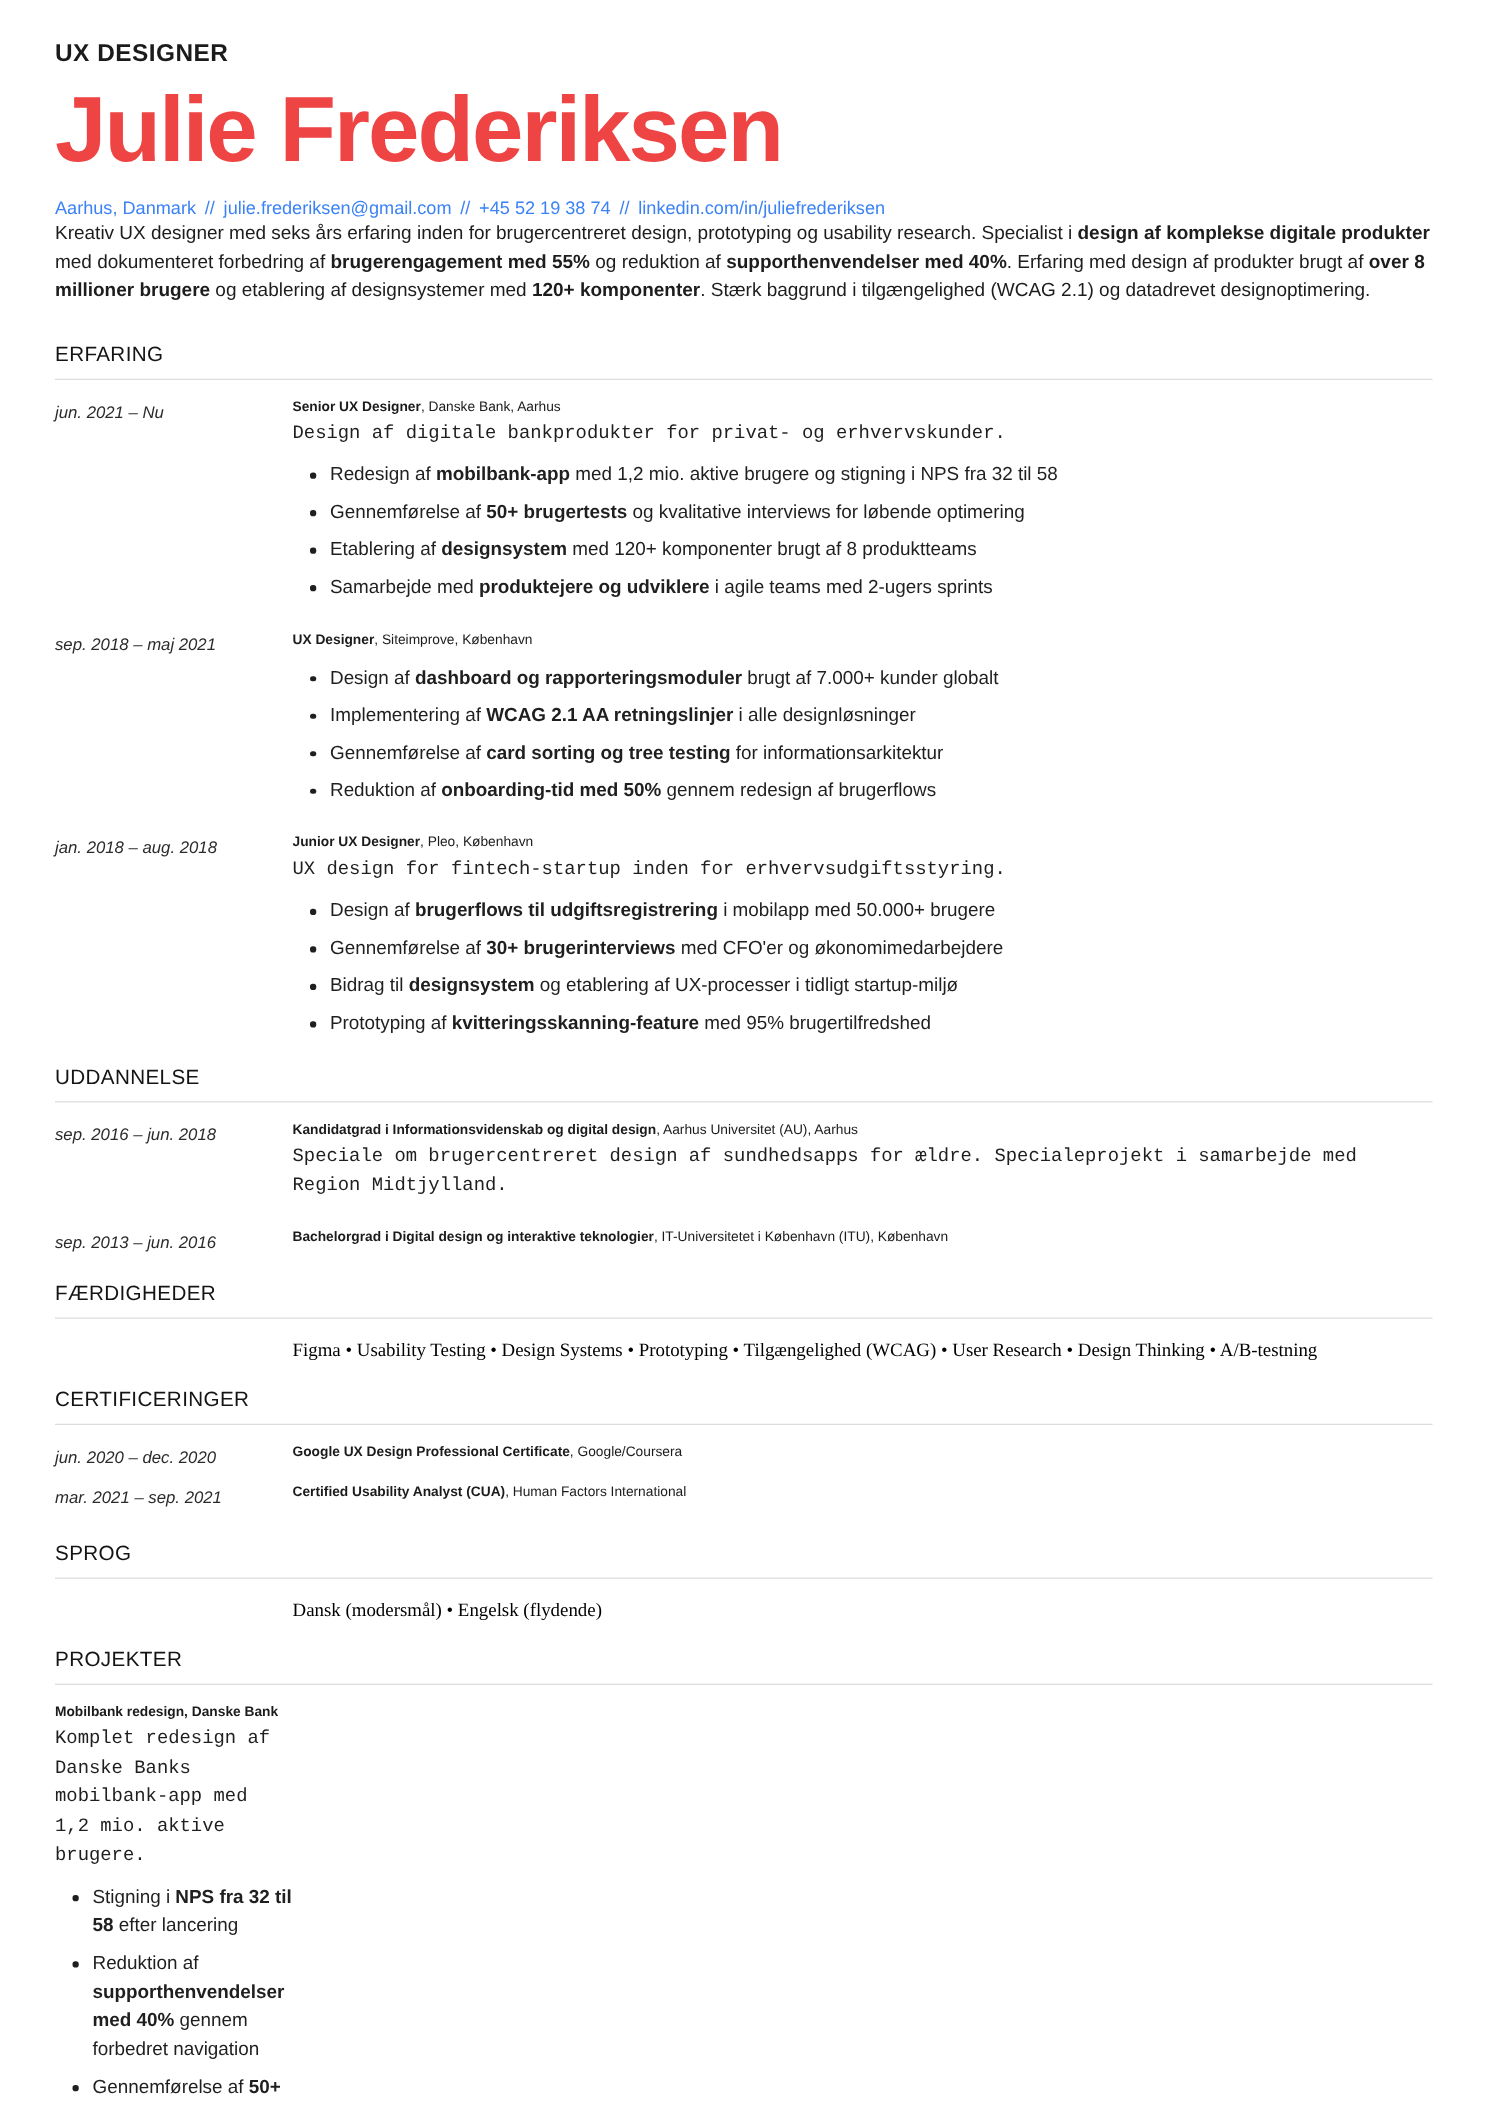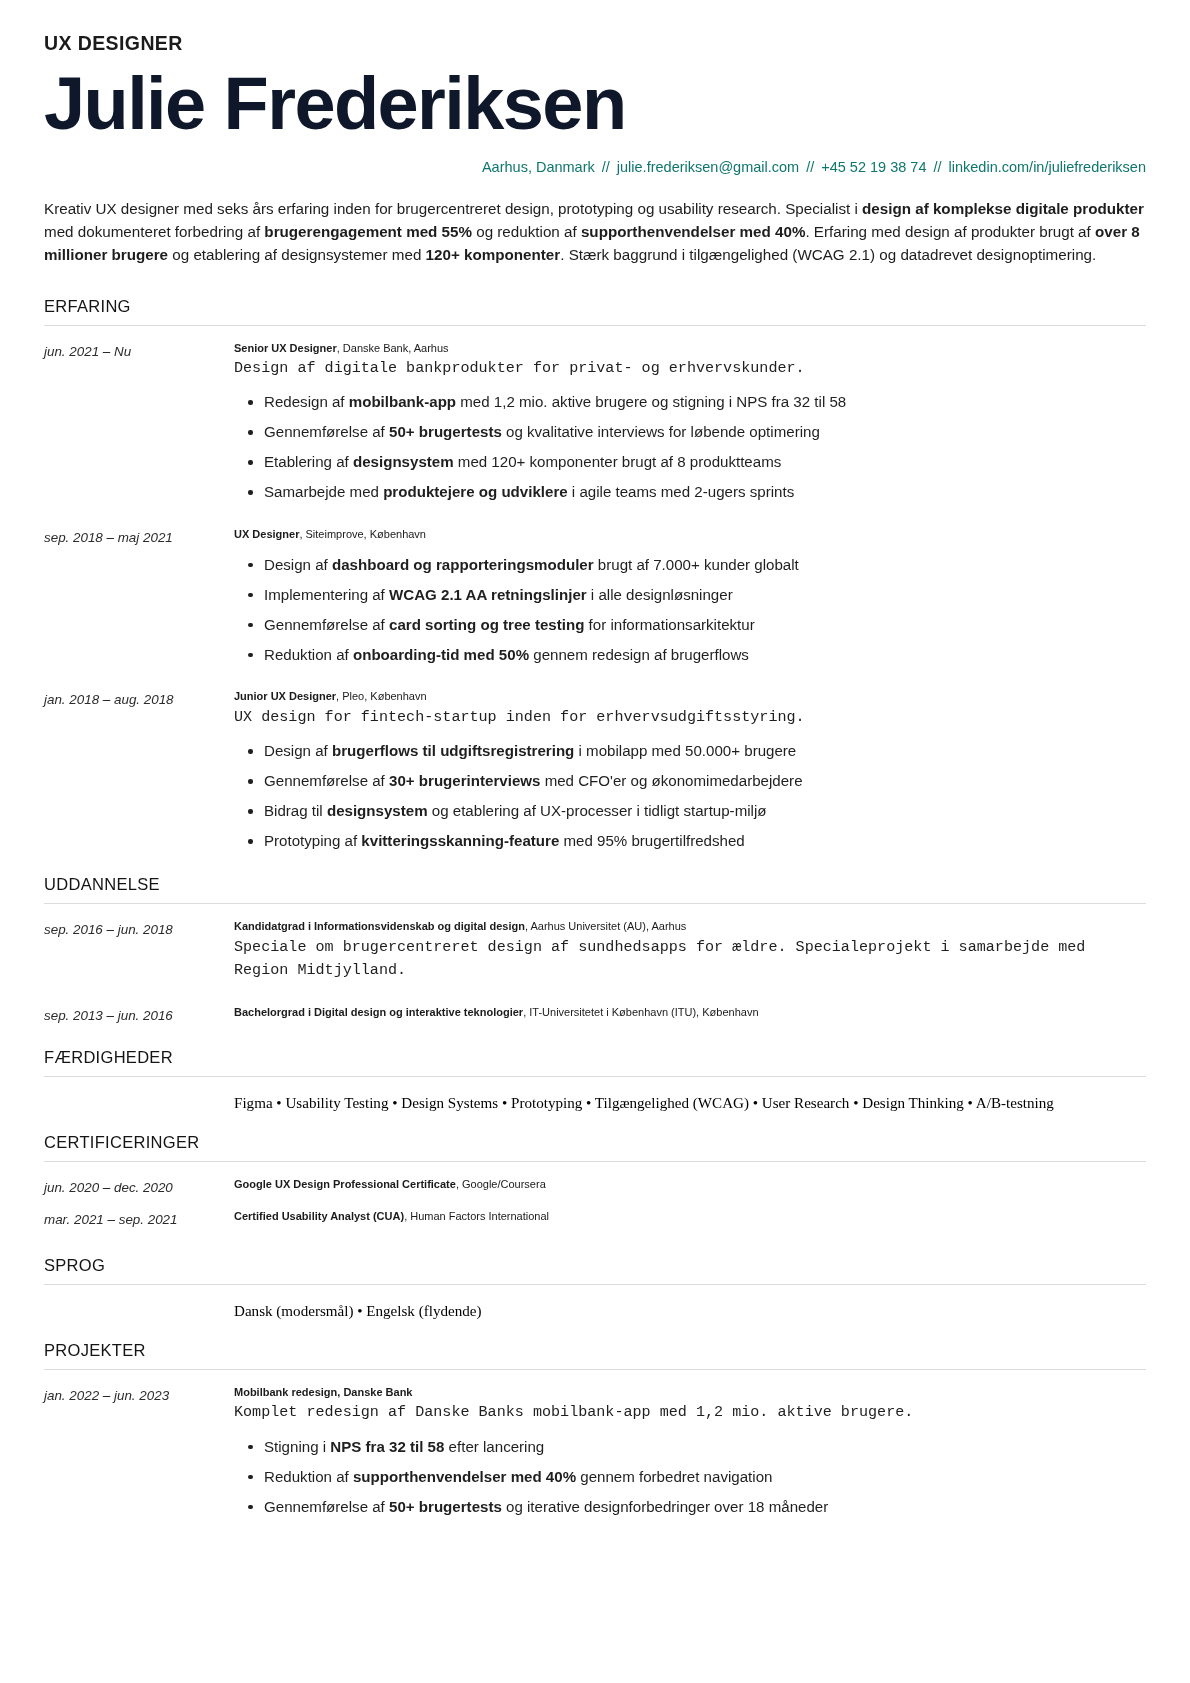--- a/index.html
+++ b/index.html
@@ -30,30 +30,28 @@
     color: #1b1b1b;
     text-transform: uppercase;
     margin-bottom: 14px;
   }
 
   .full-name {
     font-size: 74px;
     font-weight: bold;
     letter-spacing: -1.6px;
     line-height: 0.95;
-    color: #0f172a;
+    color: #ef4444;
     margin-bottom: 20px;
   }
 
   .contact-line {
     font-size: 14.5px;
-    color: #0f766e;
-    margin-bottom: 22px;
+    color: #3b82f6;
     white-space: nowrap;
-    text-align: right;
   }
   .contact-sep { padding: 0 7px; }
 
   .summary {
     font-size: 15.2px;
     line-height: 1.52;
     color: #1d1d1d;
     text-align: left;
     margin-bottom: 30px;
   }
@@ -270,21 +268,20 @@
         <div class="inline-list">Dansk (modersmål) • Engelsk (flydende)</div>
       </div>
     </div>
   </section>
 
   <section class="section">
     <h2 class="section-title">PROJEKTER</h2>
     <hr class="section-rule">
     <div>
         <div class="entry">
-          <div class="entry-date">jan. 2022 – jun. 2023</div>
           <div class="entry-body">
             <div class="entry-heading"><b>Mobilbank redesign, Danske Bank</b></div>
             <div class="entry-sub">Komplet redesign af Danske Banks mobilbank-app med 1,2 mio. aktive brugere.</div>
             <ul class="bullets">
               <li>Stigning i <b>NPS fra 32 til 58</b> efter lancering</li>
               <li>Reduktion af <b>supporthenvendelser med 40%</b> gennem forbedret navigation</li>
               <li>Gennemførelse af <b>50+ brugertests</b> og iterative designforbedringer over 18 måneder</li>
             </ul>
           </div>
         </div>

